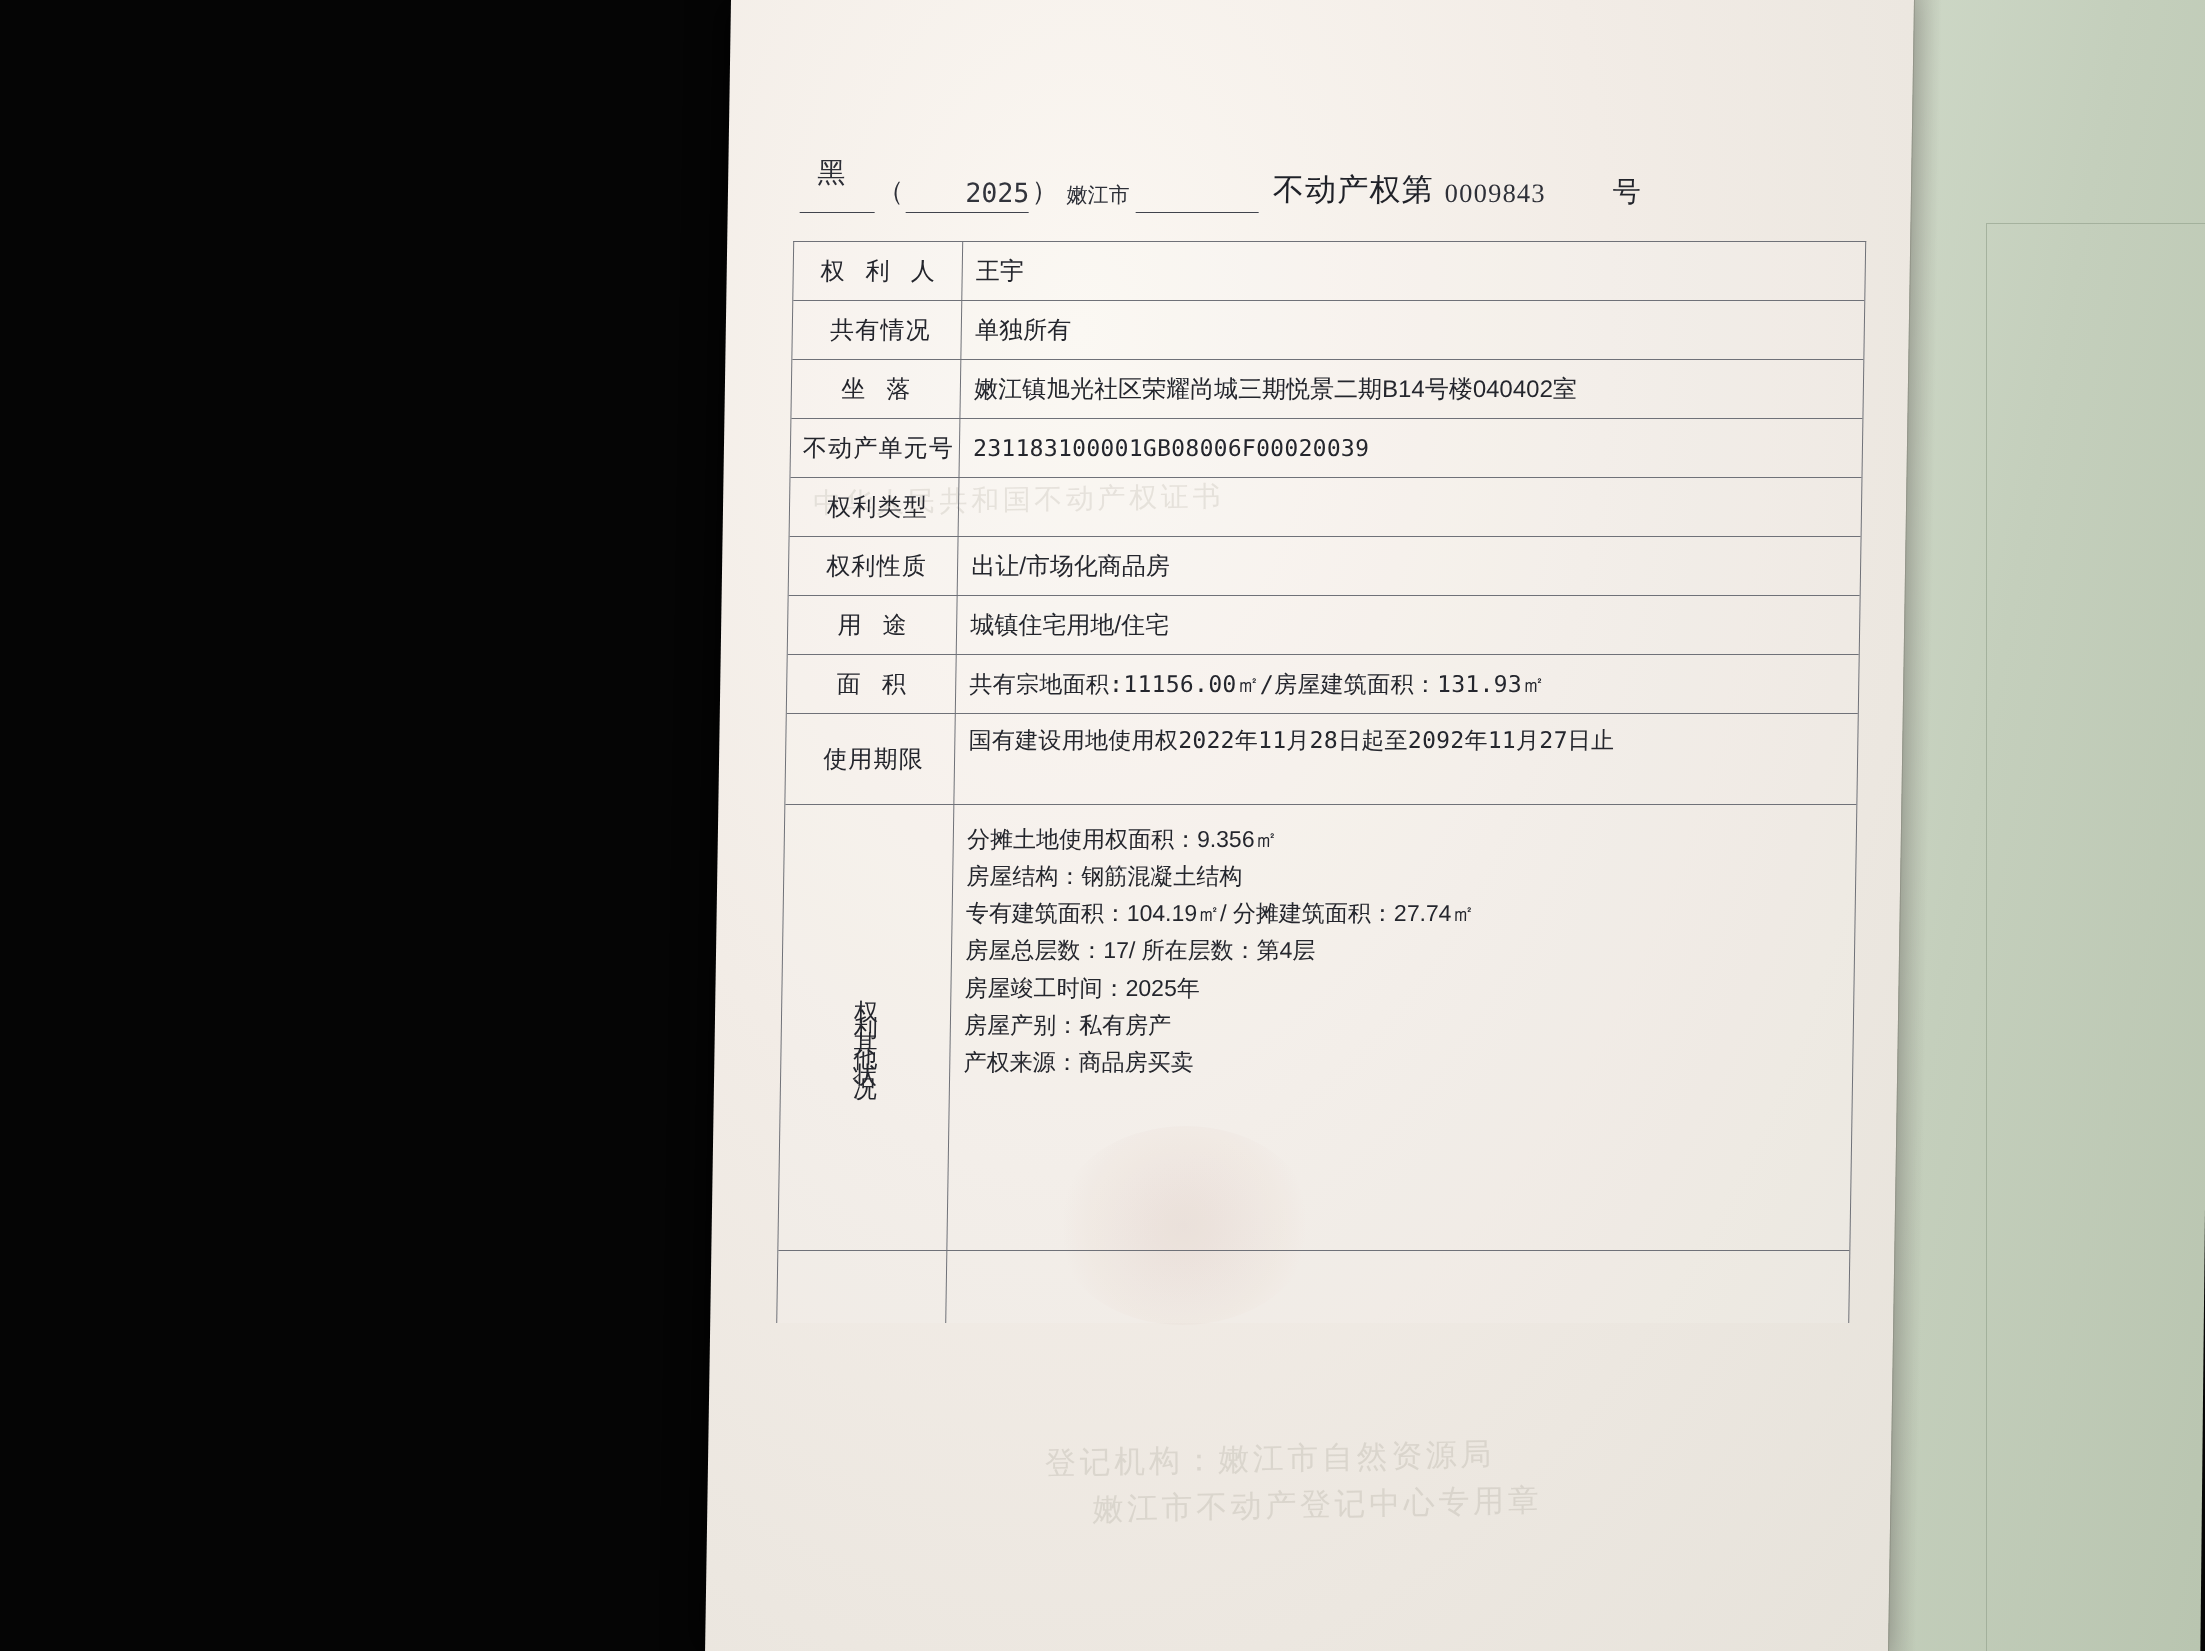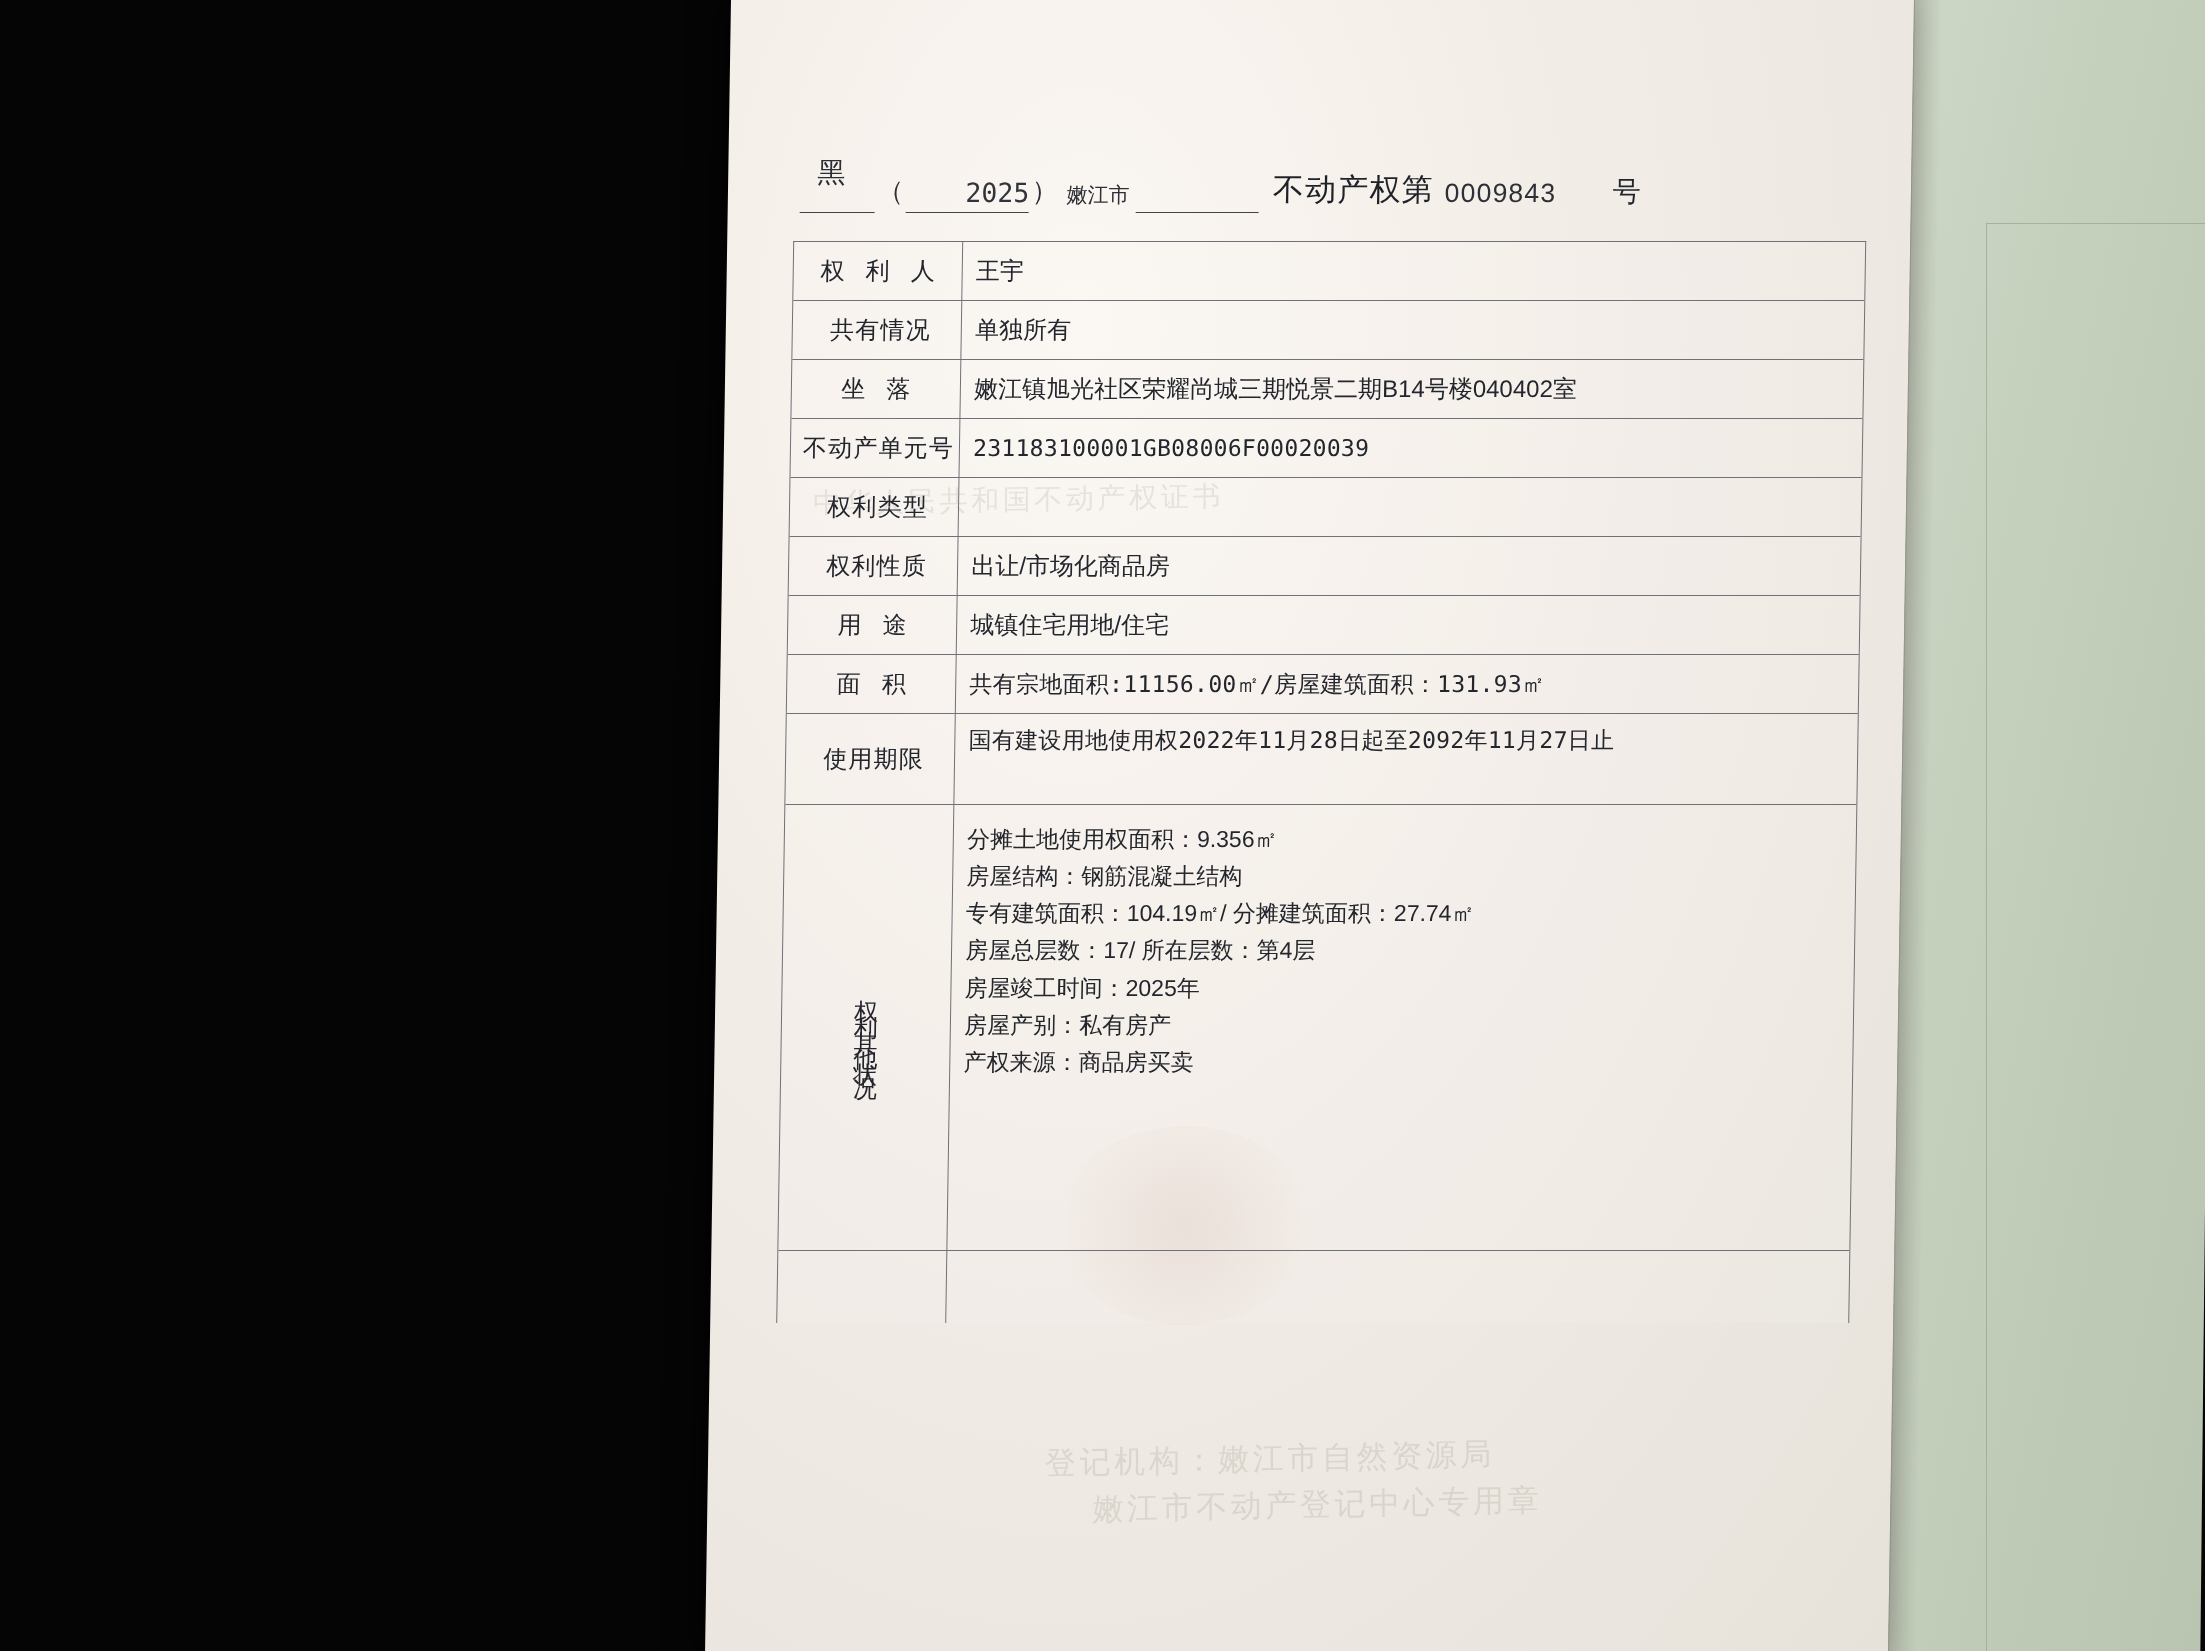--- a/index.html
+++ b/index.html
@@ -134,21 +134,21 @@
   .hdr-title {
     font-size: 31px;
     font-weight: normal;
     color: #1f2128;
     letter-spacing: 1.2px;
     padding: 0 10.8px 2.4px 14.4px;
   }
   .hdr-num {
     display: inline-block;
     min-width: 138px;
-    font-family: Liberation Sans, sans-serif;
+    font-family: Liberation Serif, serif;
     font-size: 26.5px;
     color: #2e3038;
     letter-spacing: 1.2px;
     padding-bottom: 3.6px;
   }
   .hdr-hao {
     font-size: 28px;
     color: #22242b;
     padding-bottom: 2.4px;
     padding-left: 30px;

